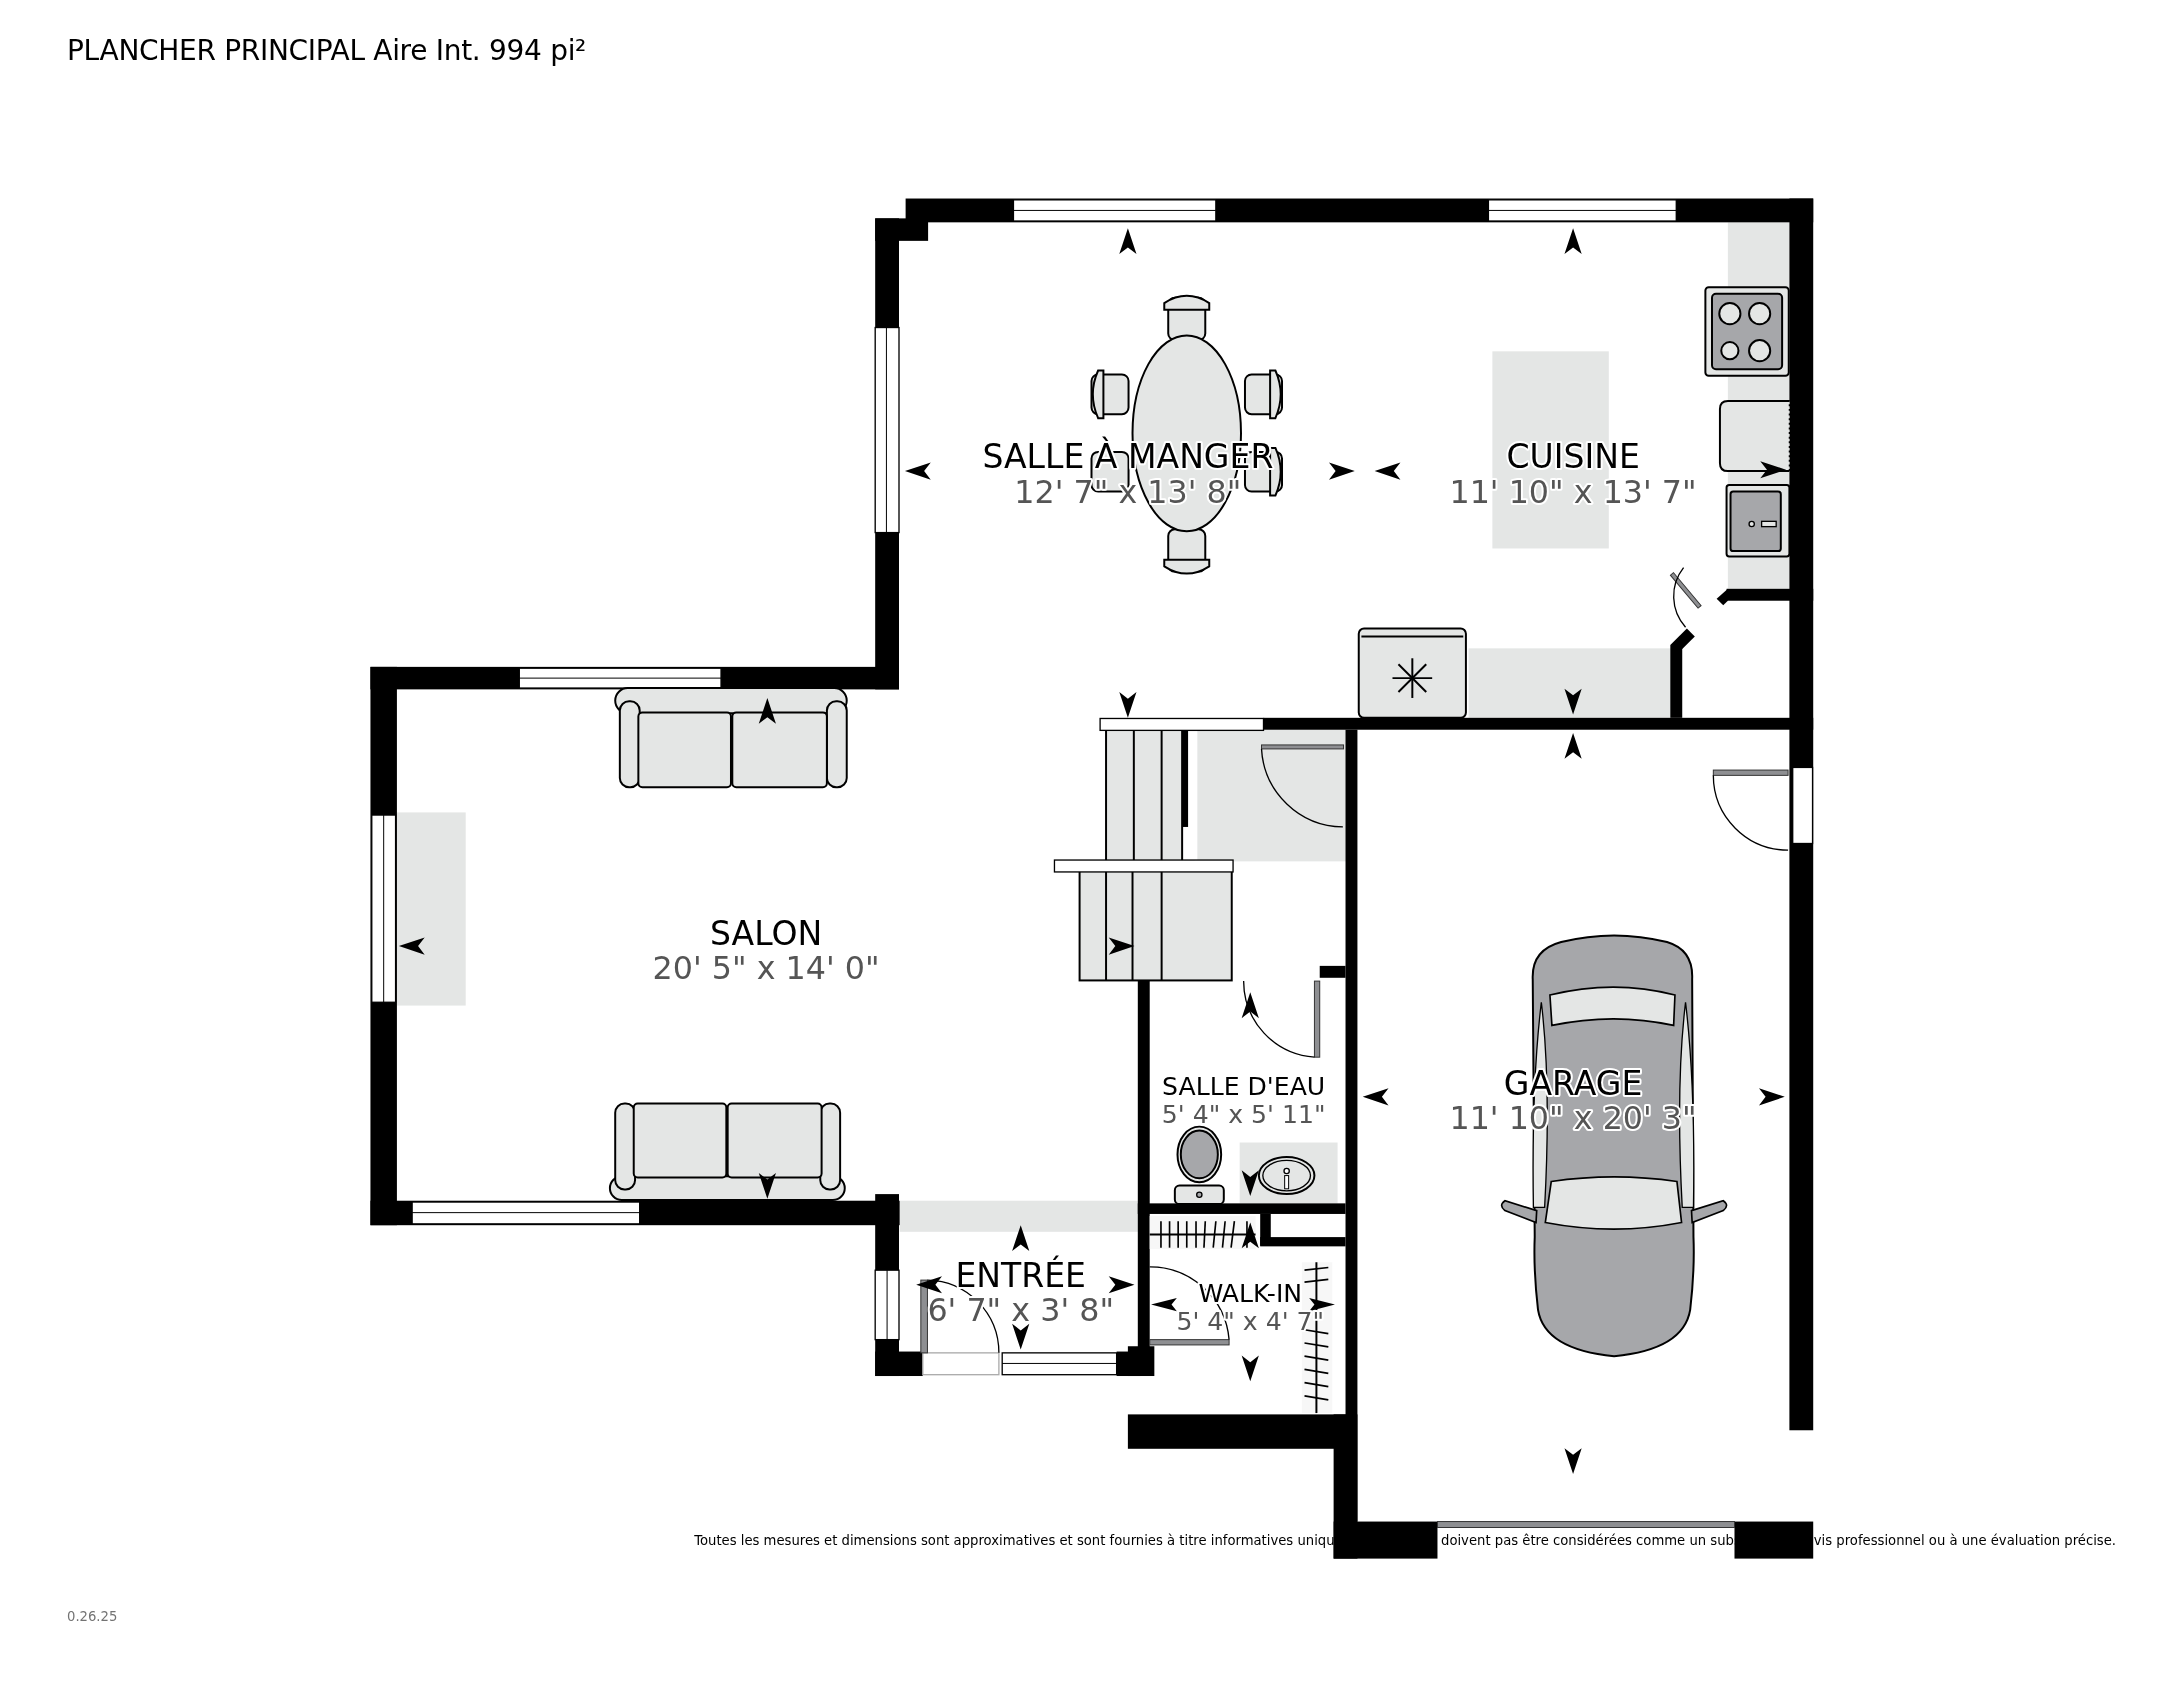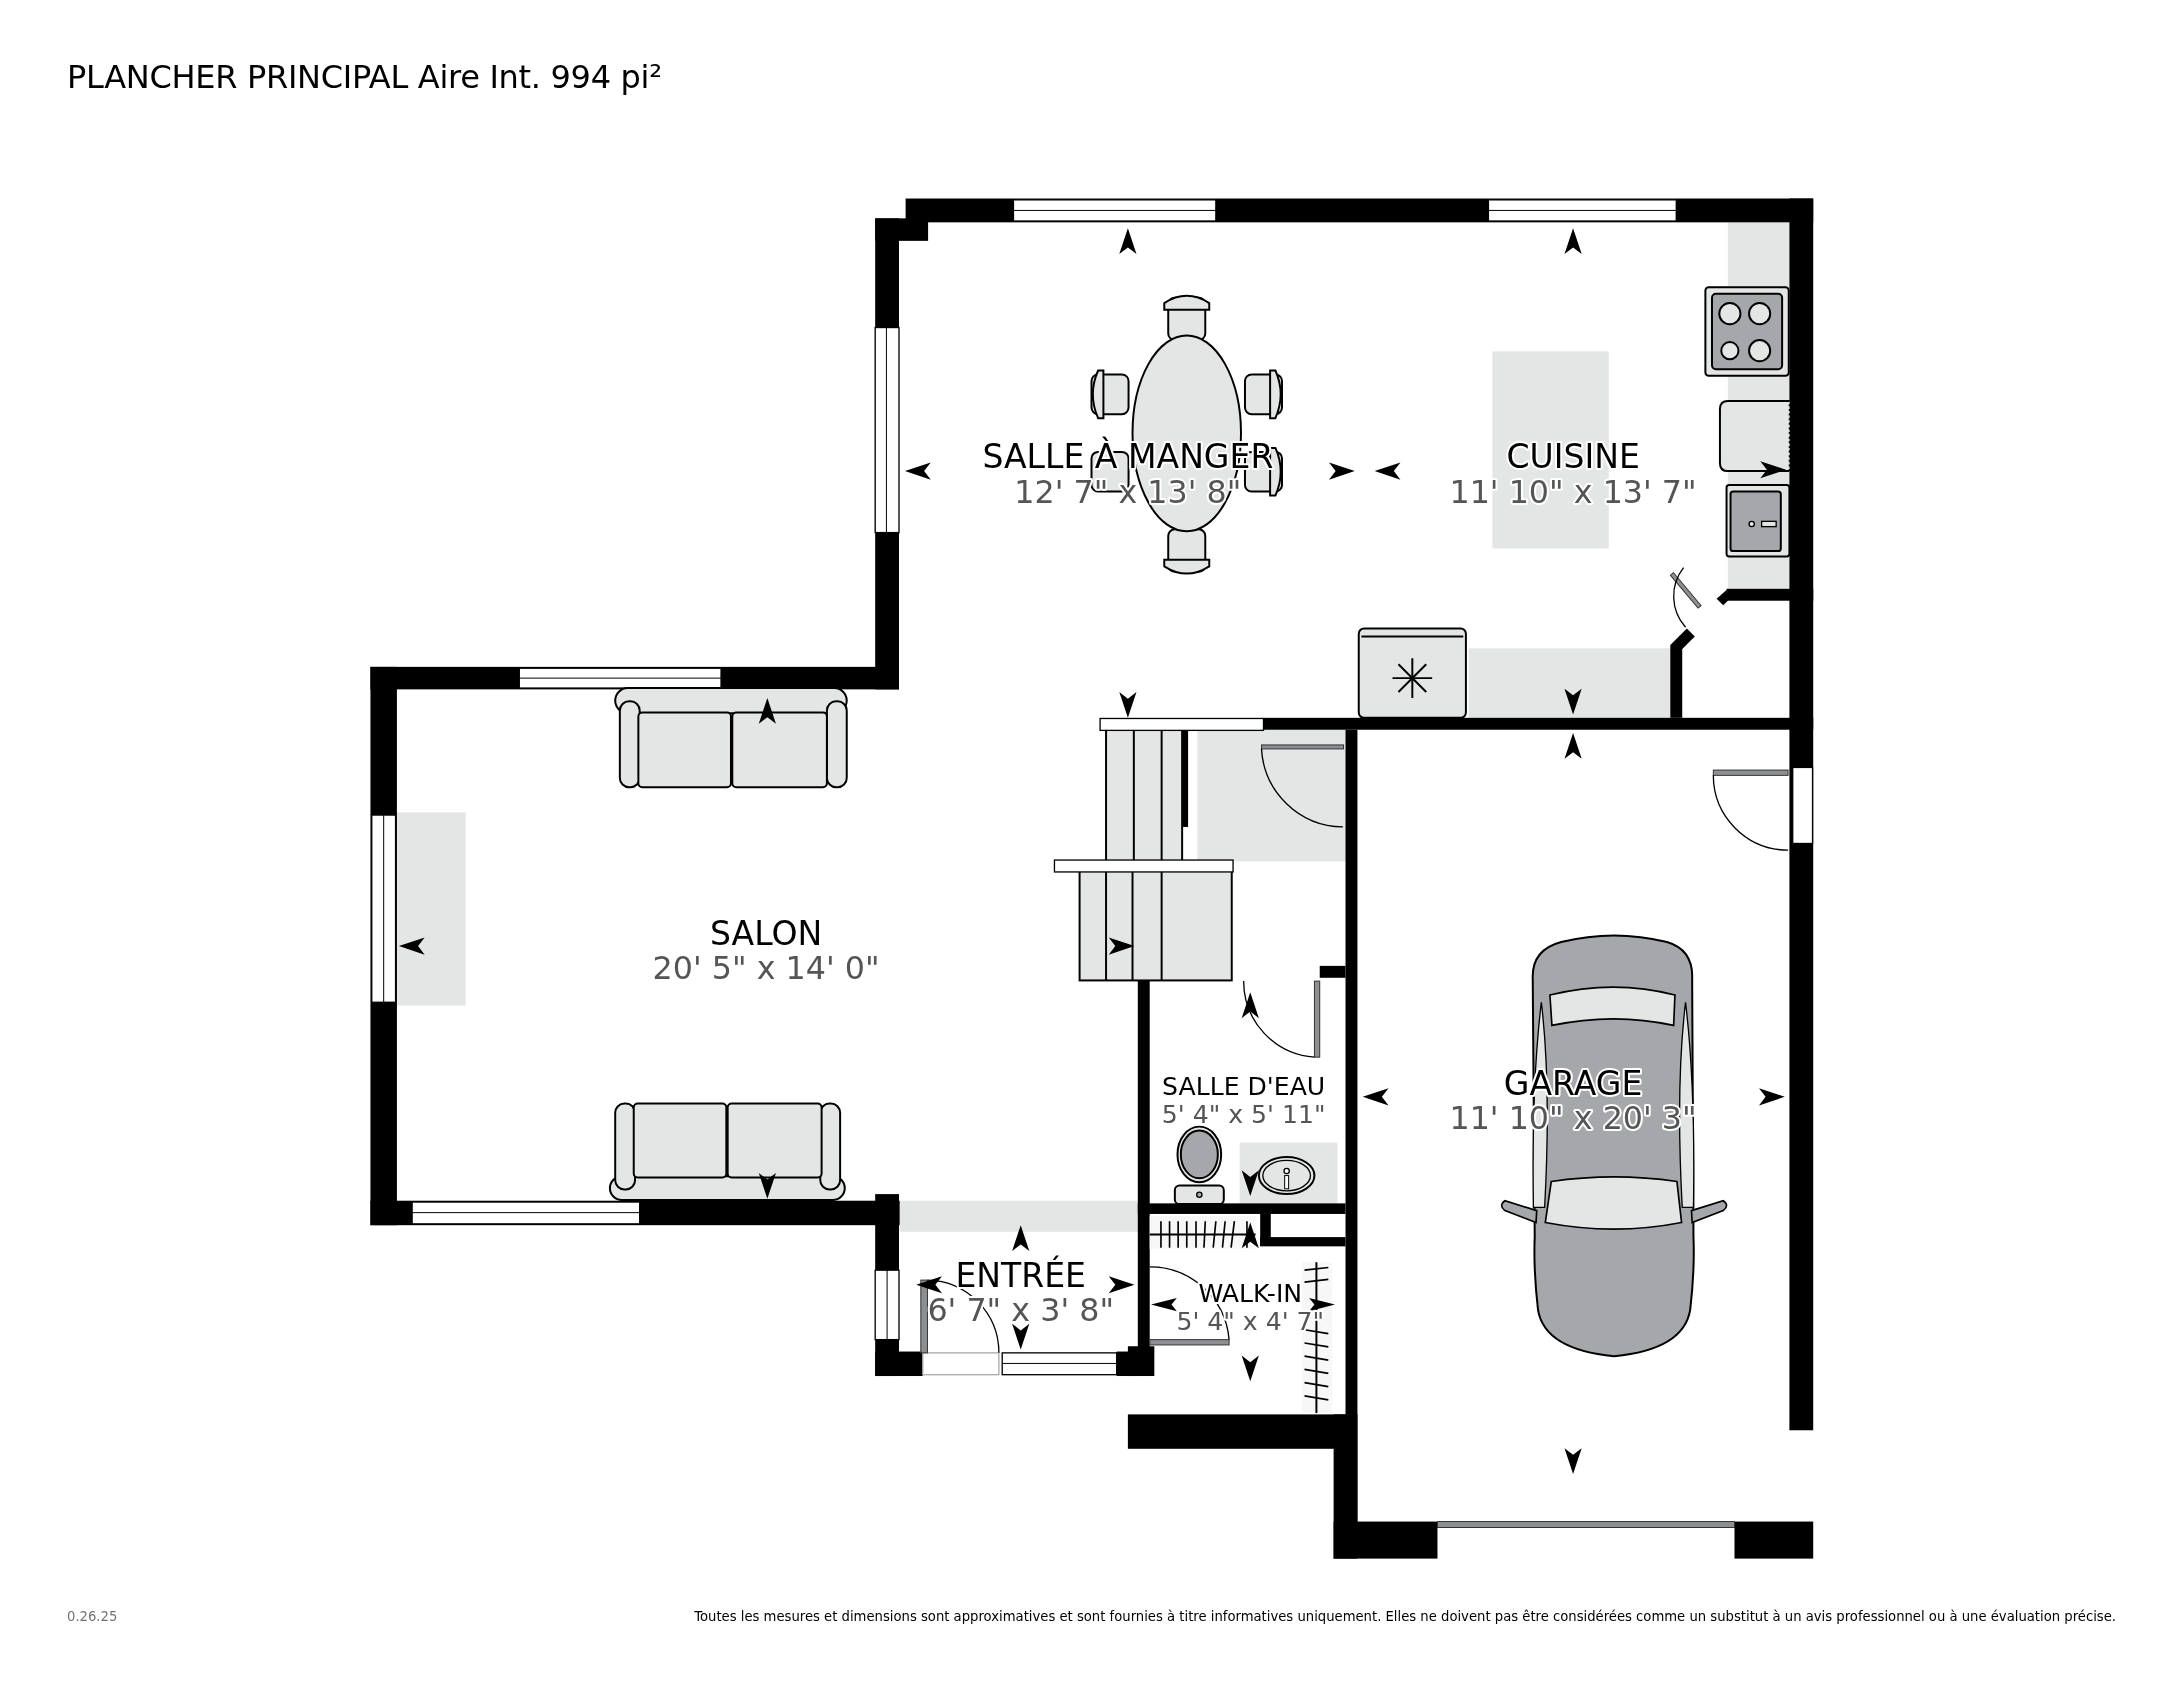--- a/index.html
+++ b/index.html
@@ -1,19 +1,19 @@
 <!DOCTYPE html>
 <html style="font-size:10.6px"><head>
 <meta charset="utf-8">
 <style>
   html, body { margin: 0; padding: 0; background: #ffffff; }
   body { width: 2183px; height: 1687px; position: relative; overflow: hidden; font-family: "DejaVu Sans", sans-serif; }
-  .title { position: absolute; left: 67px; top: 34px; font-size: 32px; color: #000; font-family: "DejaVu Sans", sans-serif; white-space: nowrap; letter-spacing: -0.3px; margin-top: 24px; }
+  .title { position: absolute; left: 67px; top: 34px; font-size: 28px; color: #000; font-family: "DejaVu Sans", sans-serif; white-space: nowrap; letter-spacing: -0.3px; }
   .footer-left { position: absolute; left: 67px; top: 1609px; font-size: 13.2px; color: #737373; font-family: "DejaVu Sans", sans-serif; }
-  .footer-right { position: absolute; right: 67px; top: 1609px; font-size: 13.2px; color: #000; font-family: "DejaVu Sans", sans-serif; white-space: nowrap; }
+  .footer-right { position: absolute; right: 67px; top: 1533px; font-size: 13.2px; color: #000; font-family: "DejaVu Sans", sans-serif; white-space: nowrap; }
   svg.plan { position: absolute; left: 0; top: 0; }
   .room-name { font-family: "DejaVu Sans", sans-serif; fill: #000; text-anchor: middle; paint-order: stroke; stroke: #fff; stroke-width: 6px; stroke-linejoin: round; }
   .room-dim { font-family: "DejaVu Sans", sans-serif; fill: #555; text-anchor: middle; paint-order: stroke; stroke: #fff; stroke-width: 6px; stroke-linejoin: round; }
   .wall { fill: #000; }
   .win { fill: #fff; stroke: #000; stroke-width: 2; }
   .fix { fill: #e4e6e5; stroke: #000; stroke-width: 3; }
   .fixg { fill: #a6a7aa; stroke: #000; stroke-width: 3; }
   .zone { fill: #e4e6e5; }
   .doorleaf { fill: #8e8f92; stroke: #333; stroke-width: 1.5; }
   .swing { fill: none; stroke: #000; stroke-width: 2; }

